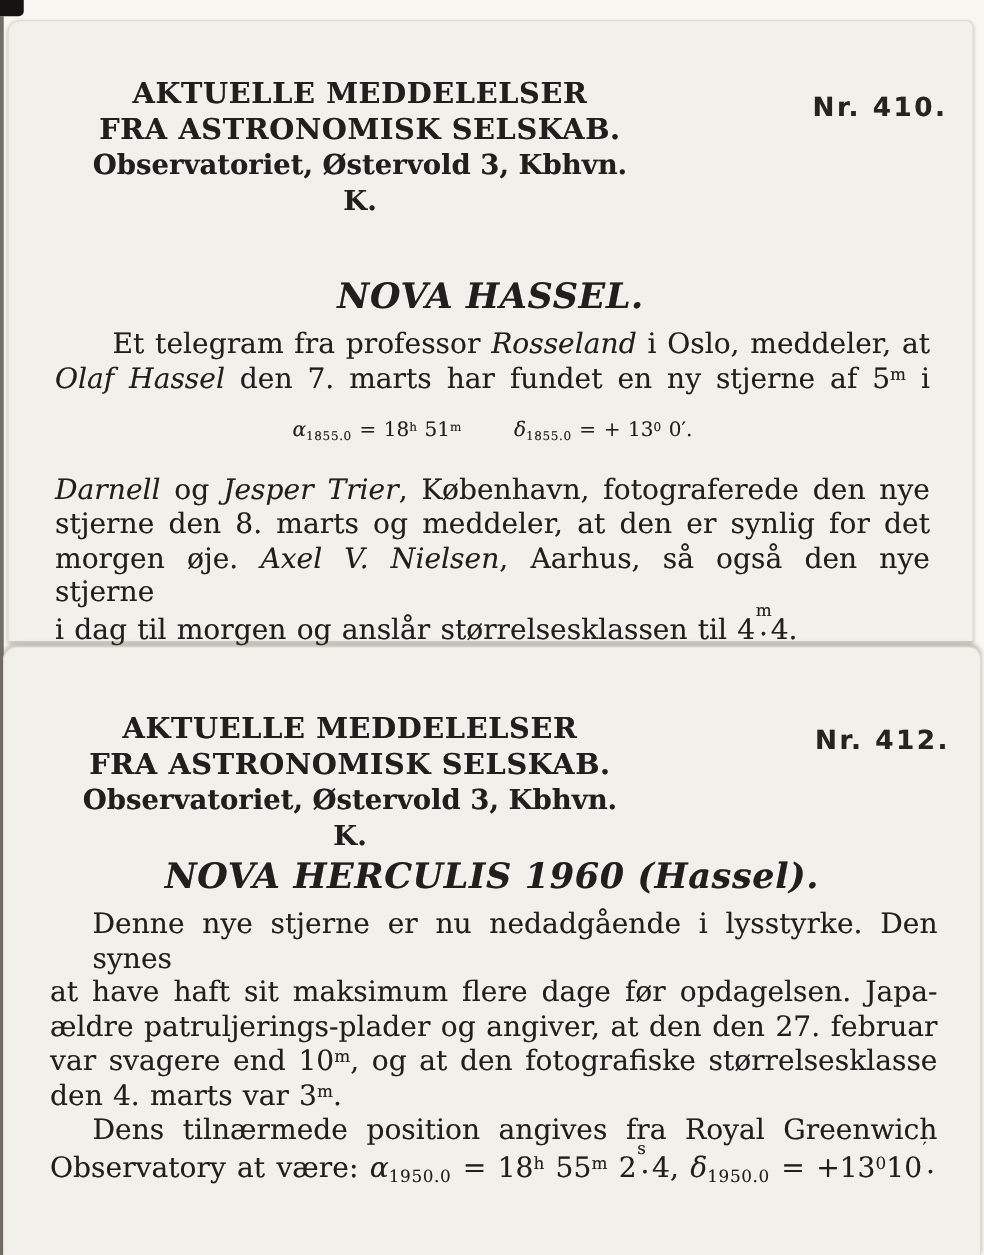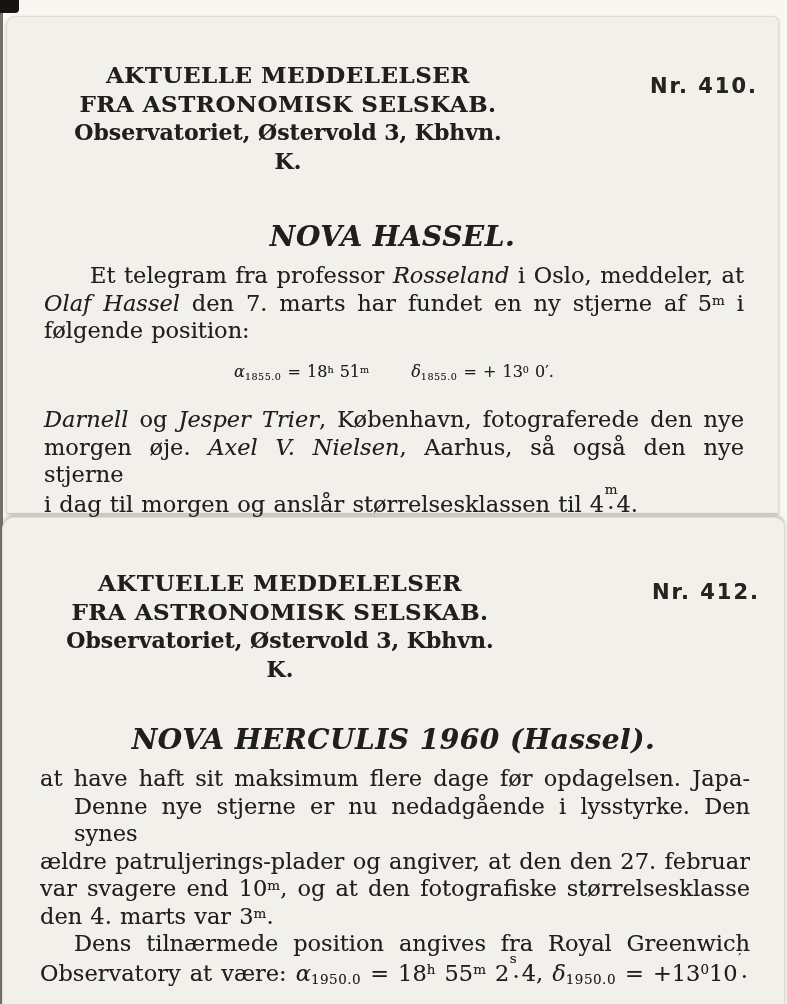--- a/index.html
+++ b/index.html
@@ -27,21 +27,21 @@
   .header .h3{font-size:22px;letter-spacing:0;}
 
   .nr{position:absolute;font-family:"DejaVu Sans",sans-serif;font-weight:bold;font-size:21px;
       letter-spacing:2px;color:#26241f;text-shadow:0 0 .5px rgba(25,24,20,.4);text-align:center;}
   #card1 .nr{top:57px;right:20px;}
   #card2 .nr{top:62px;right:24px;}
 
   .title{text-align:center;font-style:italic;font-weight:bold;font-size:28px;letter-spacing:.5px;
          text-shadow:0 0 .5px rgba(25,24,20,.45);margin-bottom:9px;}
   #card1 .title{margin-top:44px;}
-  #card2 .title{margin-top:39px;}
+  #card2 .title{}
 
   .bodytext{margin:4px 34px 0 37px;font-size:22.5px;line-height:27.5px;word-spacing:1px;
             text-shadow:0 0 .5px rgba(25,24,20,.4);}
   .para{margin:0;}
   .line{text-align:justify;text-align-last:justify;}
   .line.last{text-align-last:left;}
   .line.indent{padding-left:46px;}
   #card2 .line.indent{padding-left:34px;}
 
   .formula{margin:13px 0 21px;text-align:center;font-size:16px;text-align-last:center;}
@@ -68,43 +68,43 @@
     <div class="header">
       <div class="h1">AKTUELLE MEDDELELSER</div>
       <div class="h2">FRA ASTRONOMISK SELSKAB.</div>
       <div class="h3">Observatoriet, Østervold 3, Kbhvn. K.</div>
     </div>
     <div class="title">NOVA HASSEL.</div>
     <div class="bodytext">
         <div class="para">
           <div class="line indent"><span>Et telegram fra professor </span><i>Rosseland</i><span> i Oslo, meddeler, at</span></div>
           <div class="line"><i>Olaf Hassel</i><span> den 7. marts har fundet en ny stjerne af 5</span><sup>m</sup><span> i</span></div>
-          <div class="line last"><span>følgende position:</span></div>
         </div>
         <div class="formula"><i>α</i><sub>1855.0</sub><span> = 18</span><sup>h</sup><span> 51</span><sup>m</sup><span class="gap"></span><i>δ</i><sub>1855.0</sub><span> = + 13</span><sup>0</sup><span> 0′.</span></div>
         <div class="para">
           <div class="line"><i>Darnell</i><span> og </span><i>Jesper Trier</i><span>, København, fotograferede den nye</span></div>
+          <div class="line"><span>stjerne den 8. marts og meddeler, at den er synlig for det</span></div>
           <div class="line"><span>morgen øje. </span><i>Axel V. Nielsen</i><span>, Aarhus, så også den nye stjerne</span></div>
           <div class="line last"><span>i dag til morgen og anslår størrelsesklassen til 4</span><span class="stk"><span class="t">m</span><span class="b">.</span></span><span>4.</span></div>
         </div>
       </div>
   </div>
 
   <div id="card2" class="card">
     <div class="nr">Nr. 412.</div>
     <div class="header">
       <div class="h1">AKTUELLE MEDDELELSER</div>
       <div class="h2">FRA ASTRONOMISK SELSKAB.</div>
       <div class="h3">Observatoriet, Østervold 3, Kbhvn. K.</div>
     </div>
     <div class="title">NOVA HERCULIS 1960 (Hassel).</div>
     <div class="bodytext">
         <div class="para">
+          <div class="line indent"><span>Denne nye stjerne er nu nedadgående i lysstyrke. Den synes</span></div>
           <div class="line"><span>at have haft sit maksimum flere dage før opdagelsen. Japa-</span></div>
-          <div class="line indent"><span>Denne nye stjerne er nu nedadgående i lysstyrke. Den synes</span></div>
           <div class="line"><span>ældre patruljerings-plader og angiver, at den den 27. februar</span></div>
           <div class="line"><span>var svagere end 10</span><sup>m</sup><span>, og at den fotografiske størrelsesklasse</span></div>
           <div class="line last"><span>den 4. marts var 3</span><sup>m</sup><span>.</span></div>
         </div>
         <div class="para">
           <div class="line indent"><span>Dens tilnærmede position angives fra Royal Greenwich</span></div>
           <div class="line"><span>Observatory at være: </span><i>α</i><sub>1950.0</sub><span> = 18</span><sup>h</sup><span> 55</span><sup>m</sup><span> 2</span><span class="stk"><span class="t">s</span><span class="b">.</span></span><span>4, </span><i>δ</i><sub>1950.0</sub><span> = +13</span><sup>0</sup><span>10</span><span class="stk"><span class="t">′</span><span class="b">.</span></span></div>
         </div>
       </div>
   </div>

